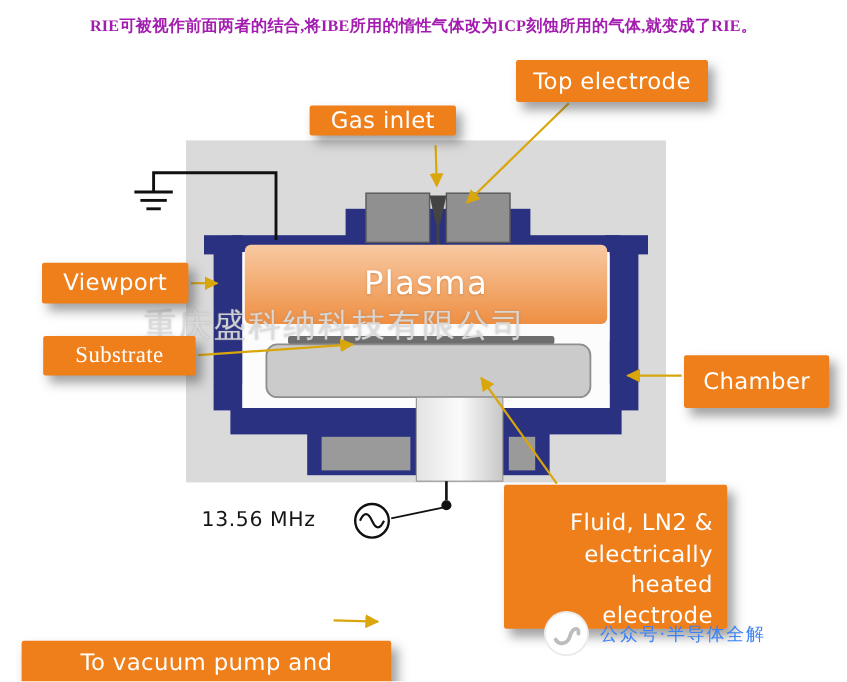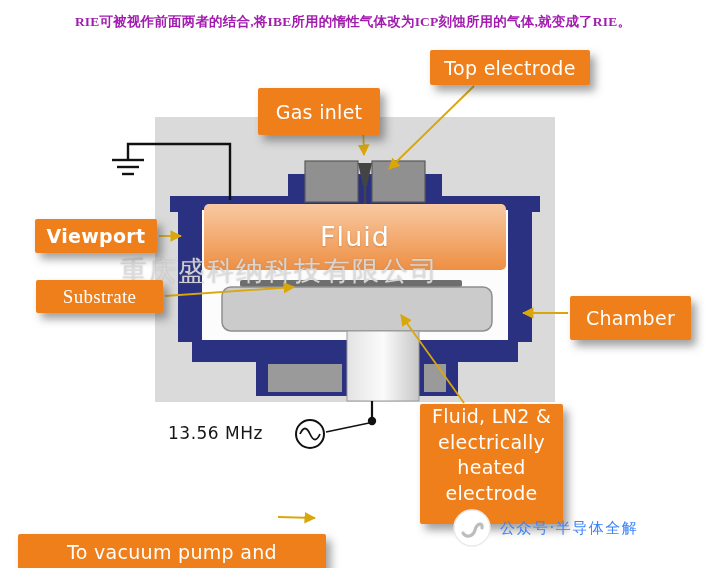--- a/index.html
+++ b/index.html
@@ -30,28 +30,28 @@
 
   .freq { position:absolute; left:168px; top:423px; font-size:17px; color:#161616; letter-spacing:0.5px; }
 
   .tag {
     position:absolute; background:#EF7F1A; color:#ffffff;
     display:flex; align-items:center; justify-content:center; text-align:center;
     font-size:19px; letter-spacing:0.3px; border-radius:2px;
     box-shadow:5px 6px 9px rgba(70,70,70,0.5);
   }
   .tag-top-electrode { left:430px; top:50px;  width:160px; height:35px; }
-  .tag-gas-inlet     { left:258px; top:88px;  width:122px; height:47px; }
-  .tag-viewport      { left:35px;  top:219px; width:122px; height:34px;font-weight:bold; }
+  .tag-gas-inlet     { left:258px; top:88px;  width:122px; height:25px; }
+  .tag-viewport      { left:35px;  top:219px; width:122px; height:34px; }
   .tag-substrate     { left:36px;  top:280px; width:127px; height:33px;font-family:Liberation Serif, serif; }
   .tag-chamber       { left:570px; top:296px; width:121px; height:44px; }
   .tag-fluid {
-    left:420px; top:404px; width:143px; height:120px;
-    justify-content:flex-start; align-items:flex-start; text-align:center;
-    padding:0 12px; line-height:1.35;
+    left:420px; top:404px; width:186px; height:120px;
+    justify-content:flex-start; align-items:flex-start; text-align:right;
+    padding:20px 12px; line-height:1.35;
   }
   .tag-vacuum { left:18px; top:486px; width:308px; height:63px; line-height:1.35; padding:6px 20px;margin-top:48px; }
 
   .footer { position:absolute; left:452px; top:507px; width:240px; height:42px; display:flex; align-items:center; }
   .footer-text { margin-left:8px; font-size:15px; color:#3b82f6; letter-spacing:1.5px; }
 </style>
 </head>
 <body>
 
 <div class="canvas">
@@ -125,21 +125,21 @@
       <path d="M 474 86 L 389 169" marker-end="url(#arrowhead)"></path>
       <path d="M 363 121 L 364 155" marker-end="url(#arrowhead)"></path>
       <path d="M 159 236 L 181 236" marker-end="url(#arrowhead)"></path>
       <path d="M 165 296 L 294 287" marker-end="url(#arrowhead)"></path>
       <path d="M 568 313 L 523 313" marker-end="url(#arrowhead)"></path>
       <path d="M 464 403 L 401 315" marker-end="url(#arrowhead)"></path>
       <path d="M 278 517 L 315 518" marker-end="url(#arrowhead)"></path>
     </g>
   </svg>
 
-  <div class="plasma-label">Fluid</div>
+  <div class="plasma-label">Plasma</div>
   <div class="watermark wm-company">重庆盛科纳科技有限公司</div>
   <div class="freq">13.56 MHz</div>
 
   <div class="tag tag-top-electrode">Top electrode</div>
   <div class="tag tag-gas-inlet">Gas inlet</div>
   <div class="tag tag-viewport">Viewport</div>
   <div class="tag tag-substrate">Substrate</div>
   <div class="tag tag-chamber">Chamber</div>
   <div class="tag tag-fluid">Fluid, LN2 &amp; electrically heated electrode</div>
   <div class="tag tag-vacuum">To vacuum pump and pressure control valve</div>

